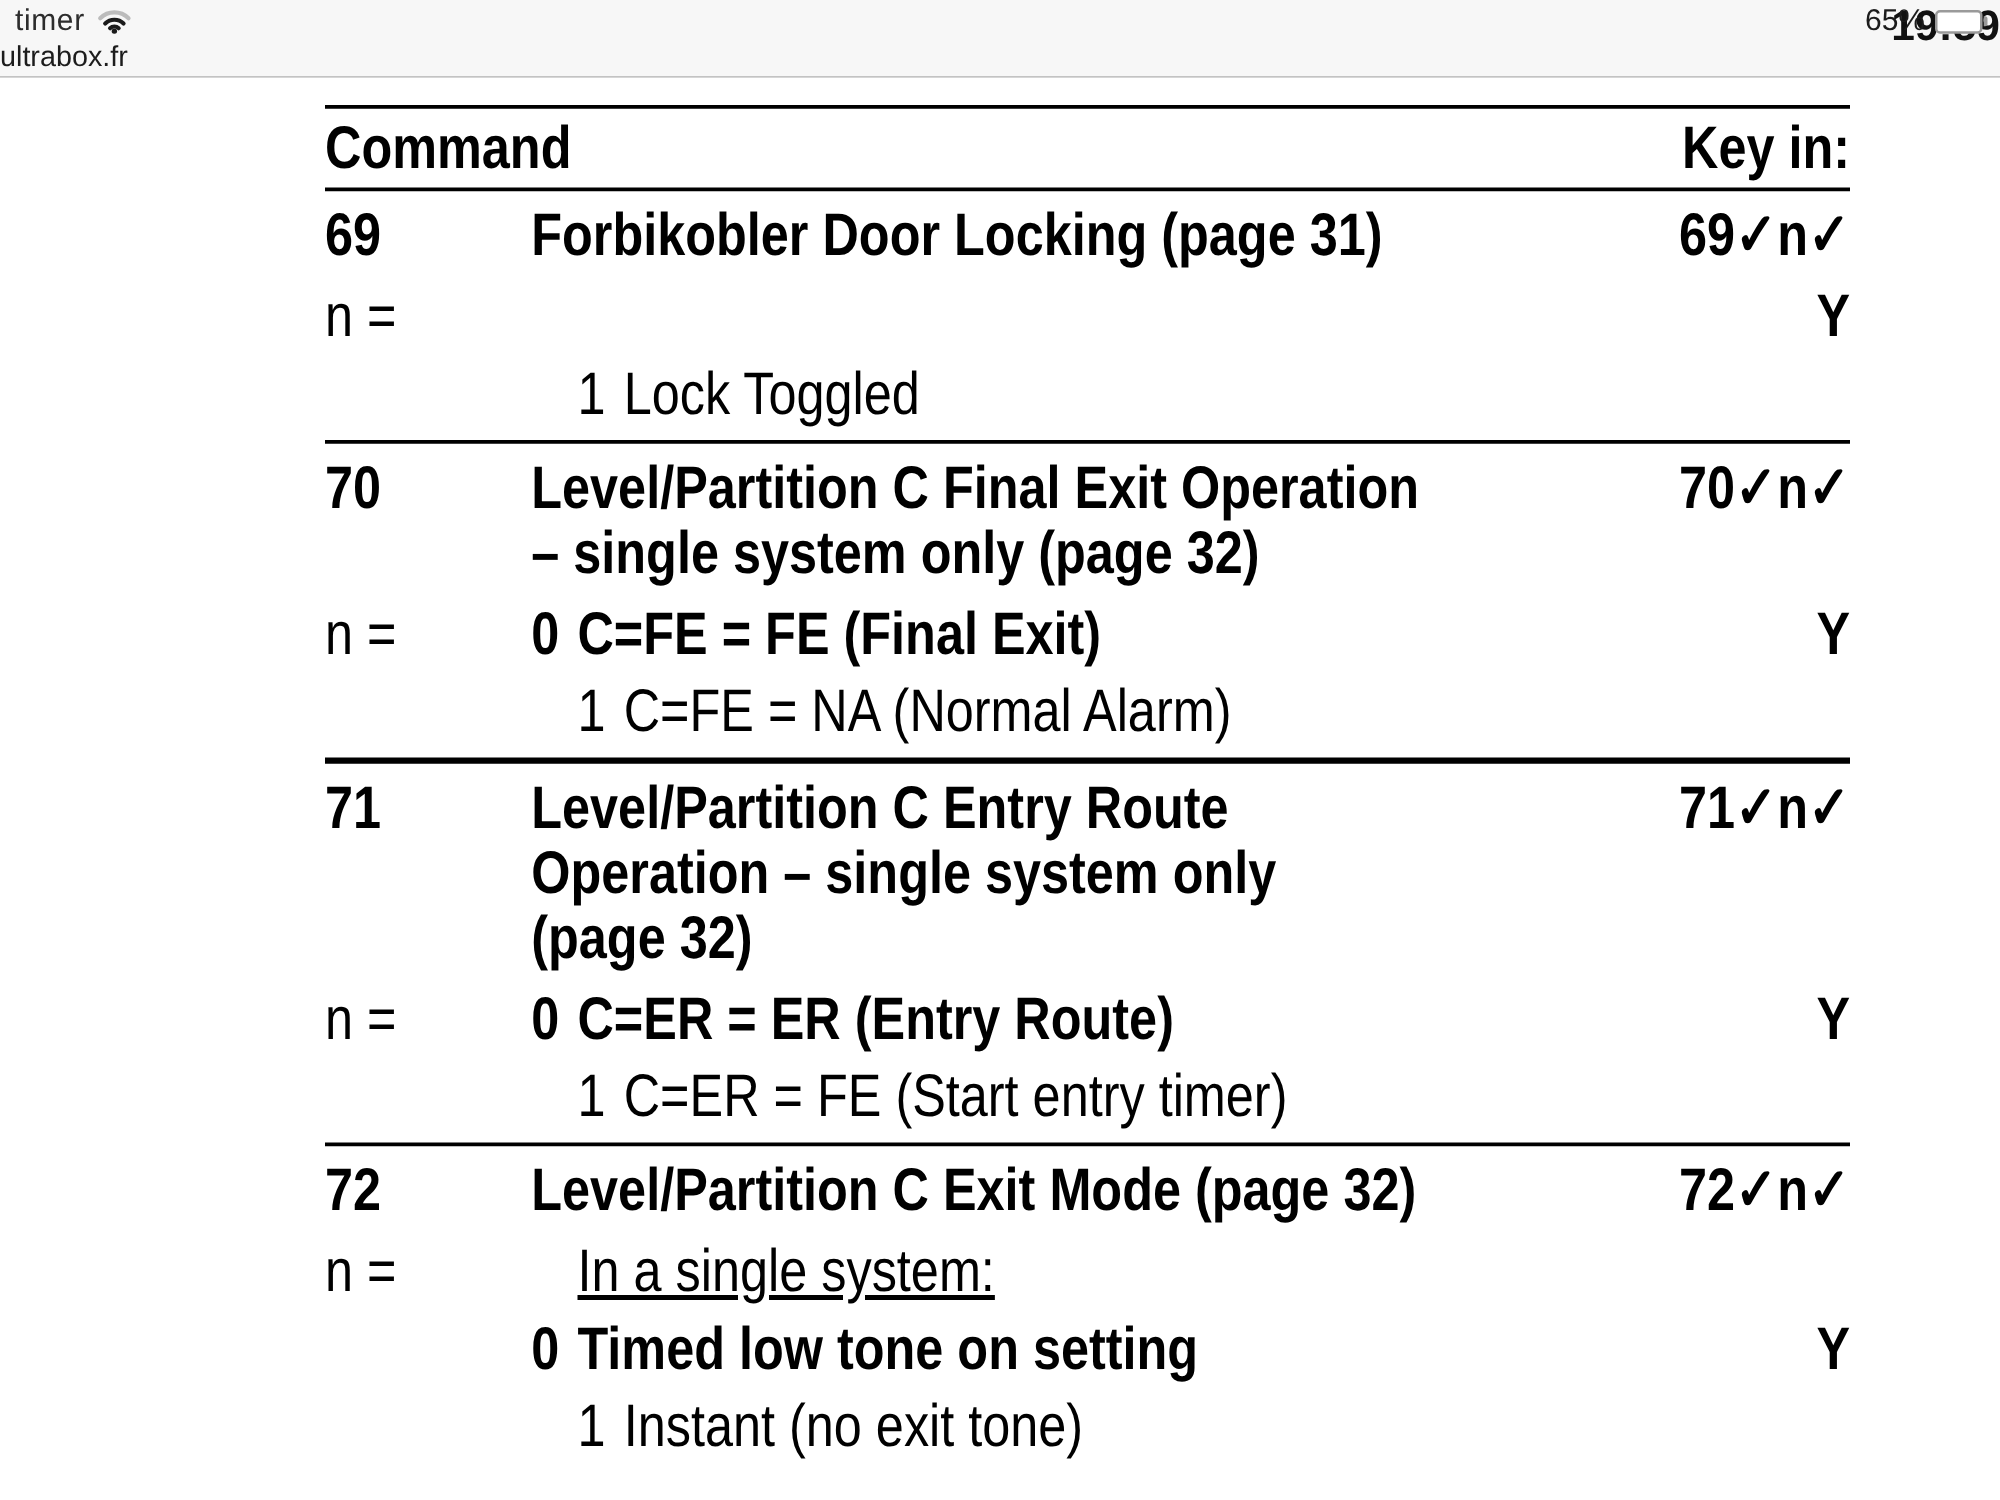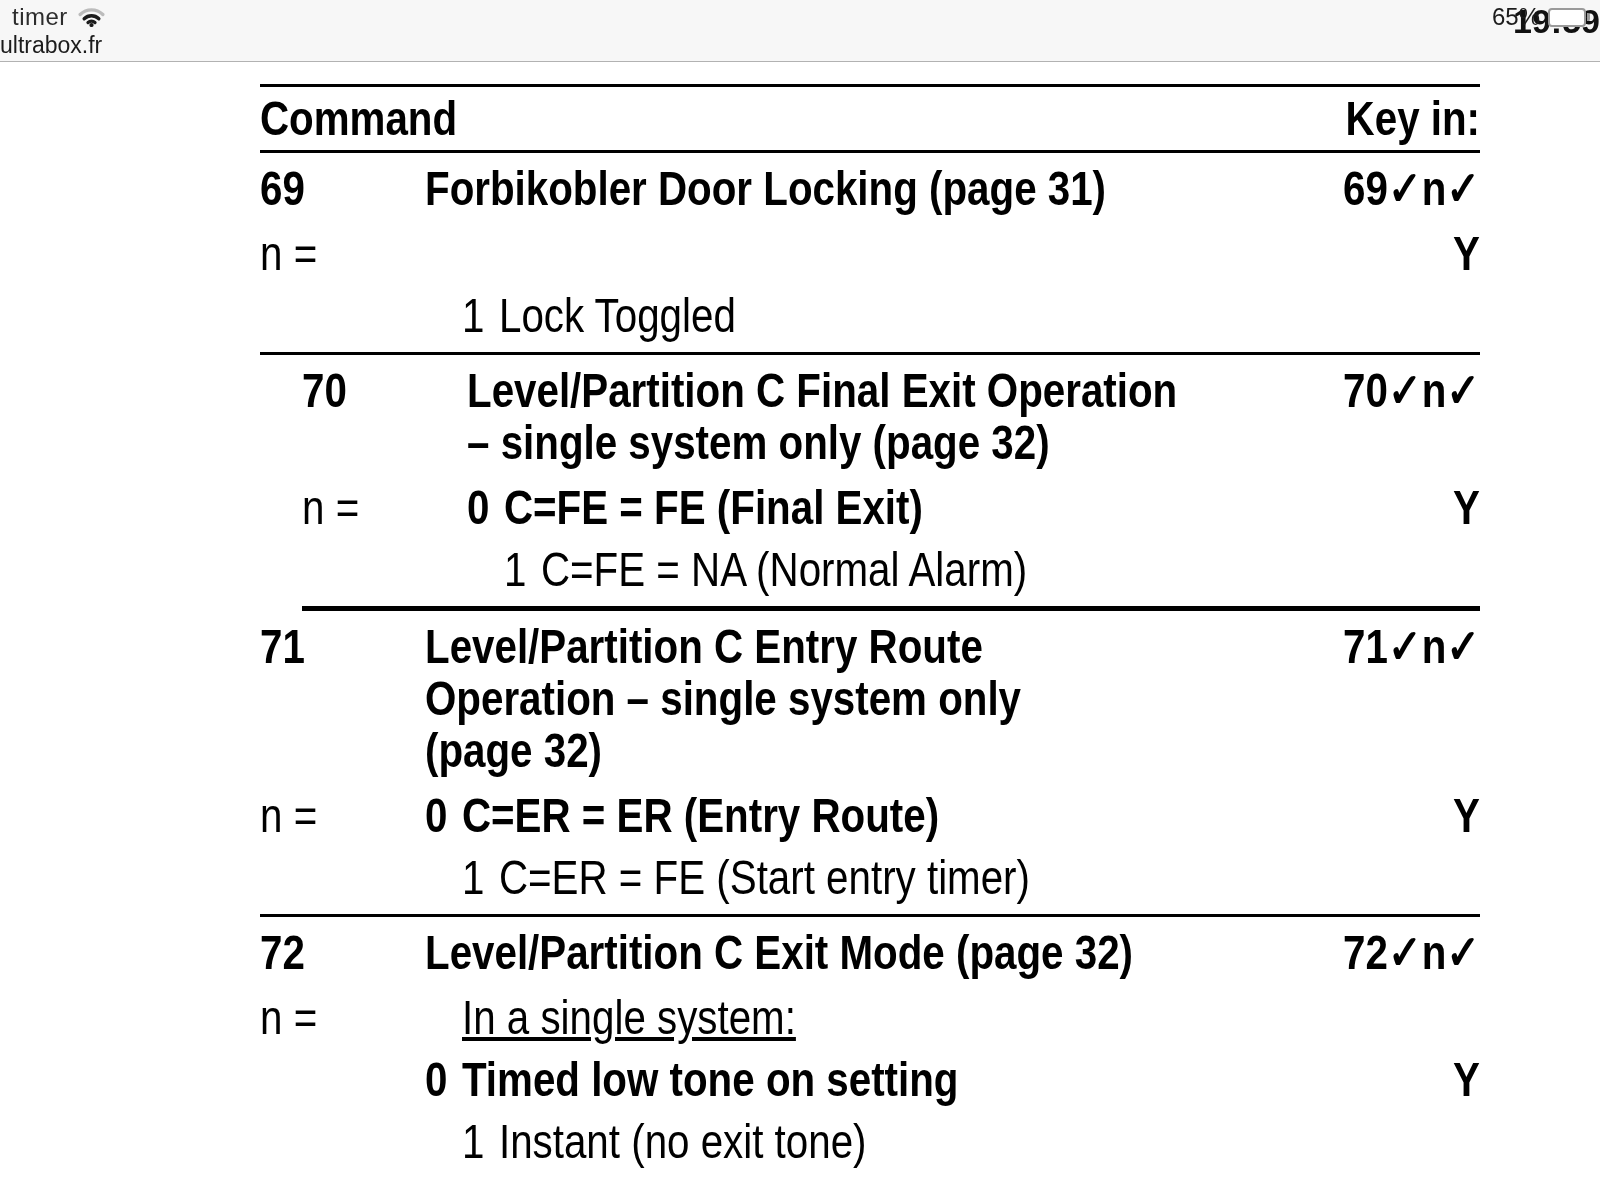--- a/index.html
+++ b/index.html
@@ -49,21 +49,21 @@
   }
   .t{display:inline-block;transform:scaleX(0.84);transform-origin:0 50%;white-space:nowrap;}
   .tr{display:inline-block;transform:scaleX(0.84);transform-origin:100% 50%;white-space:nowrap;}
 
   .thead{
     border-top:3px solid #000;border-bottom:3px solid #000;
     height:63px;display:flex;align-items:center;justify-content:space-between;
     font-weight:bold;
   }
   .group{padding:10px 0 5px 0;border-bottom:3px solid #000;}
-  .group.thick-bottom{border-bottom-width:5px;margin-left:42px;}
+  .group.thick-bottom{border-bottom-width:5px;}
   .group.no-bottom{border-bottom:none;}
 
   .line{position:relative;display:grid;grid-template-columns:165px 1fr;}
   .line.title{line-height:52px;}
   .line.opt{line-height:62px;}
   .line.first-opt{margin-top:8px;}
   .bold{font-weight:bold;}
   .reg{font-weight:normal;gap:37px;}
   .c1{font-weight:normal;}
   .c1.gid{font-weight:bold;}

